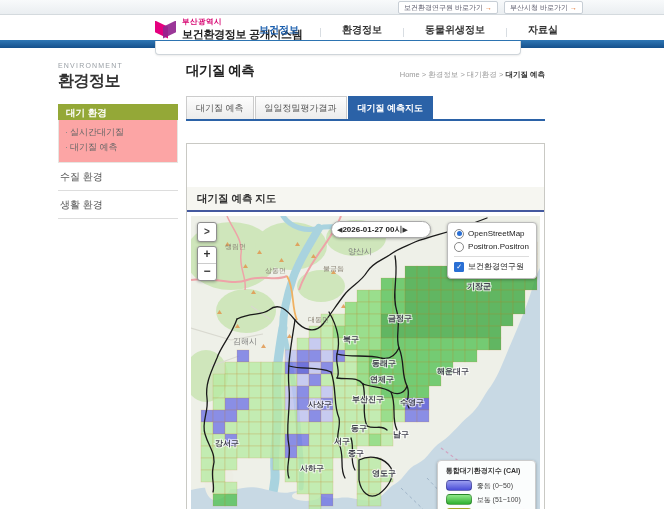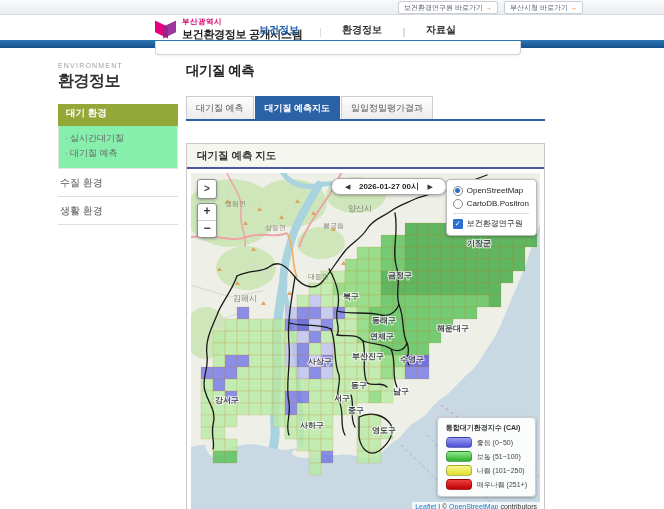--- a/index.html
+++ b/index.html
@@ -36,62 +36,62 @@
   .bluebar{position:absolute;left:0;top:40px;width:664px;height:8px;
            background:linear-gradient(#2f77b5,#15508c);}
   .dropdown-panel{position:absolute;left:155px;top:41px;width:364px;height:13px;background:#fff;
            border:1px solid #cfd5da;border-top:none;border-radius:0 0 4px 4px;
            box-shadow:0 1px 2px rgba(0,0,0,.08);}
 
   
   .sidebar{position:absolute;left:58px;top:62px;width:120px;}
   .side-eyebrow{font-size:7px;color:#9aa0a6;letter-spacing:1.2px;}
   .side-title{font-size:16px;font-weight:bold;color:#333;margin:2px 0 12px 0;letter-spacing:-.5px;}
-  .side-cat{height:22px;line-height:18px;background:#94a837;color:#fff;font-size:9.5px;
+  .side-cat{height:16px;line-height:18px;background:#94a837;color:#fff;font-size:9.5px;
             font-weight:bold;padding-left:8px;cursor:pointer;}
-  .side-sub{background:#86efac;border:1px solid #e6e6e2;border-top:none;padding:5px 6px 7px 6px;}
+  .side-sub{background:#fca5a5;border:1px solid #e6e6e2;border-top:none;padding:5px 6px 7px 6px;}
   .side-sub .sub-item{font-size:9px;color:#666;line-height:15px;cursor:pointer;white-space:nowrap;}
   .side-sub .sub-item::before{content:'·';margin-right:2px;color:#888;}
   .side-sec{font-size:10px;color:#555;padding:7px 2px 6px 2px;border-bottom:1px solid #ddd;cursor:pointer;}
 
   
   .main{position:absolute;left:186px;top:62px;width:359px;}
   .title-row{display:flex;justify-content:space-between;align-items:flex-end;}
   .page-title{font-size:13.5px;font-weight:bold;color:#222;letter-spacing:-.5px;}
   .breadcrumb{font-size:7.5px;color:#999;}
   .breadcrumb b{color:#333;}
   .tabs{display:flex;margin-top:16px;border-bottom:2px solid #2b62a7;}
   .tab{font-size:9px;color:#555;background:linear-gradient(#fdfdfd,#ececec);
        border:1px solid #ccc;border-bottom:none;padding:5px 9px 4px 9px;cursor:pointer;
        white-space:nowrap;margin-right:1px;}
   .tab.active{background:#2b62a7;color:#fff;border-color:#2b62a7;font-weight:bold;}
 
   
   .map-panel{margin-top:22px;border:1px solid #c9c9c4;background:#fff;}
   .panel-head{background:#f6f6f1;border-bottom:2px solid #44599f;
-              font-size:10.5px;font-weight:bold;color:#333;padding:5px 10px 4px 10px;}
+              font-size:10.5px;font-weight:bold;color:#333;padding:5px 10px 4px 10px;margin-top:43px;}
   .map{position:relative;margin:4px;width:349px;height:338px;background:#eef0e8;overflow:hidden;}
   .map svg{position:absolute;left:0;top:0;}
 
   .lbl-base{font-size:7px;fill:#8a8274;}
   .lbl-city{font-size:8px;fill:#7d7d7d;}
   .lbl-district{font-size:8px;font-weight:bold;fill:#3f3f4c;
                 paint-order:stroke;stroke:rgba(255,255,255,.75);stroke-width:2px;}
 
   
   .ctl{position:absolute;background:#fff;border:1px solid #8f8f8f;border-radius:3px;
        box-shadow:0 1px 3px rgba(0,0,0,.3);}
   .expand-btn{left:6px;top:6px;width:18px;height:18px;font-size:10px;font-weight:bold;color:#444;
        text-align:center;line-height:18px;cursor:pointer;}
   .zoom-box{left:6px;top:30px;width:18px;}
   .zoom-btn{width:18px;height:16px;font-size:12px;font-weight:bold;color:#333;text-align:center;
        line-height:15px;cursor:pointer;}
   .zoom-btn:first-child{border-bottom:1px solid #ccc;}
   .date-pill{left:140px;top:5px;height:15px;width:88px;border-radius:9px;border-color:#aaa;
-       display:flex;align-items:center;justify-content:space-between;padding:0 13px;}
+       display:flex;align-items:center;justify-content:flex-start;padding:0 5px;}
   .date-pill .nav-arrow{font-size:7px;color:#333;cursor:pointer;line-height:15px;}
   .date-pill .date-text{font-size:8px;font-weight:bold;color:#222;white-space:nowrap;}
   .layer-ctl{right:3px;top:6px;padding:4px 7px 5px 6px;border-radius:4px;border-color:#bbb;}
   .layer-row{display:flex;align-items:center;font-size:8px;color:#222;line-height:13px;
        white-space:nowrap;cursor:pointer;}
   .radio{width:8px;height:8px;border:1px solid #888;border-radius:50%;margin-right:4px;
        position:relative;background:#fff;}
   .radio.on::after{content:'';position:absolute;left:1.5px;top:1.5px;width:5px;height:5px;
        border-radius:50%;background:#2a6fd4;}
   .chk{width:8px;height:8px;border:1px solid #2a6fd4;background:#2a6fd4;border-radius:1px;
@@ -126,20 +126,21 @@
     <span class="logo-text">
       <div class="l1">부산광역시</div>
       <div class="l2">보건환경정보 공개시스템</div>
     </span>
   </div>
   <div class="gnb">
     <span class="nav-item active">보건정보</span>
     <span class="sep"></span>
     <span class="nav-item">환경정보</span>
     <span class="sep"></span>
+    <span class="nav-item">동물위생정보</span>
     <span class="sep"></span>
     <span class="nav-item">자료실</span>
   </div>
 </div>
 <div class="bluebar"></div>
 <div class="dropdown-panel"></div>
 
 <div class="sidebar">
   <div class="side-eyebrow">ENVIRONMENT</div>
   <div class="side-title">환경정보</div>
@@ -148,25 +149,26 @@
     <div class="sub-item">실시간대기질</div>
     <div class="sub-item">대기질 예측</div>
   </div>
   <div class="side-sec">수질 환경</div>
   <div class="side-sec">생활 환경</div>
 </div>
 
 <div class="main">
   <div class="title-row">
     <span class="page-title">대기질 예측</span>
+    <span class="breadcrumb"><span>Home &gt; 환경정보 &gt; 대기환경 &gt; </span><b>대기질 예측</b></span>
   </div>
   <div class="tabs">
     <span class="tab">대기질 예측</span>
+    <span class="tab">일일정밀평가결과</span>
     <span class="tab active">대기질 예측지도</span>
-    <span class="tab">일일정밀평가결과</span>
   </div>
 
   <div class="map-panel">
     <div class="panel-head">대기질 예측 지도</div>
 
     <div class="map">
       <svg id="map-svg" width="349" height="338" viewBox="0 0 349 338">
 
         <rect x="0" y="0" width="349" height="338" fill="#eef0e8"></rect>
 
@@ -571,21 +573,21 @@
         <span class="date-text">2026-01-27 00시</span>
         <span class="nav-arrow">▶</span>
       </div>
       <div class="ctl layer-ctl">
         <div class="layer-row">
           <span class="radio on"></span>
           <span>OpenStreetMap</span>
         </div>
         <div class="layer-row">
           <span class="radio"></span>
-          <span>CartoDB.Positron</span>
+          <span>Positron.Positron</span>
         </div>
         <div class="layer-sep"></div>
         <div class="layer-row">
           <span class="chk">✓</span>
           <span>보건환경연구원</span>
         </div>
       </div>
       <div class="ctl legend">
         <div class="legend-title">통합대기환경지수 (CAI)</div>
         <div class="legend-row">

